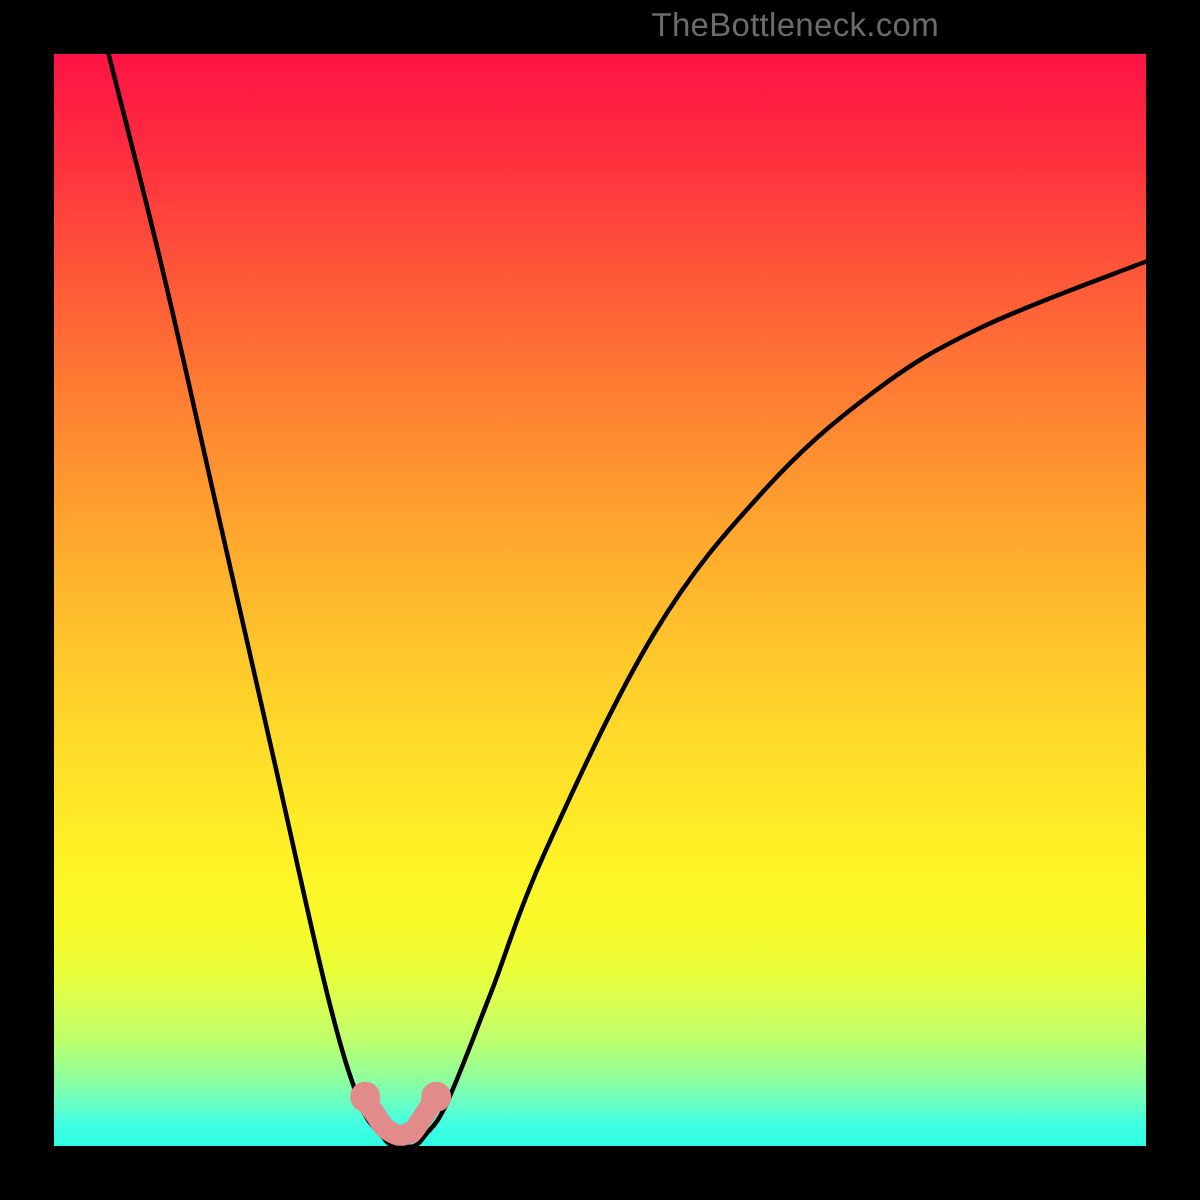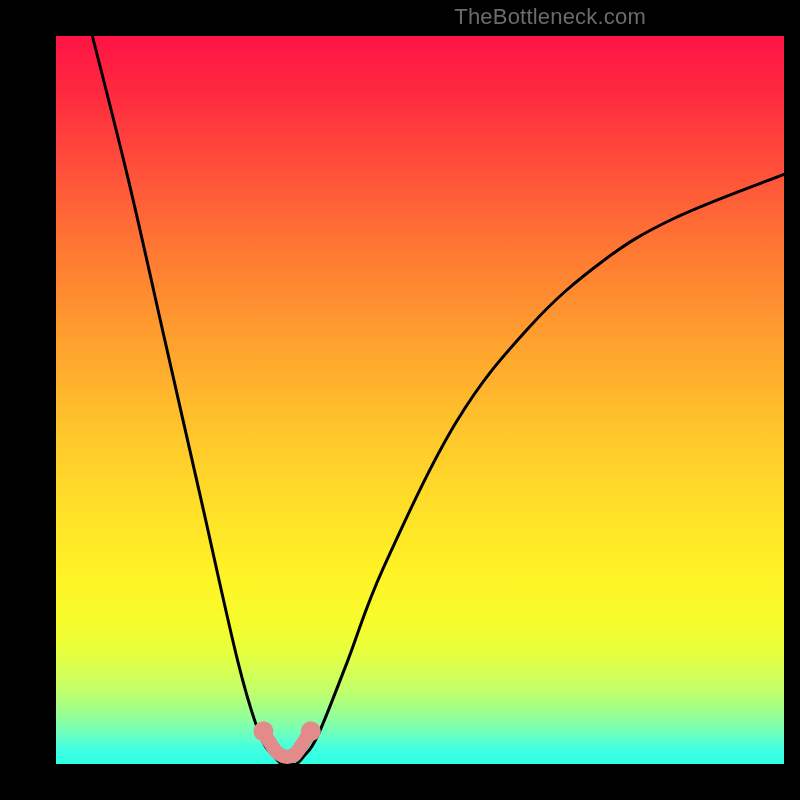--- a/index.html
+++ b/index.html
@@ -10,21 +10,20 @@
     background: #000;
     overflow: hidden;
   }
   .frame {
     position: absolute;
     left: 0;
     top: 0;
     width: 636px;
     height: 800px;
     background: #000;
-    margin-left: 20px;
   }
   .plot {
     position: absolute;
     left: 36px;
     top: 36px;
     width: 728px;
     height: 728px;
     background: linear-gradient(to bottom,
       #ff1344 0%,
       #ff2a3f 8%,

